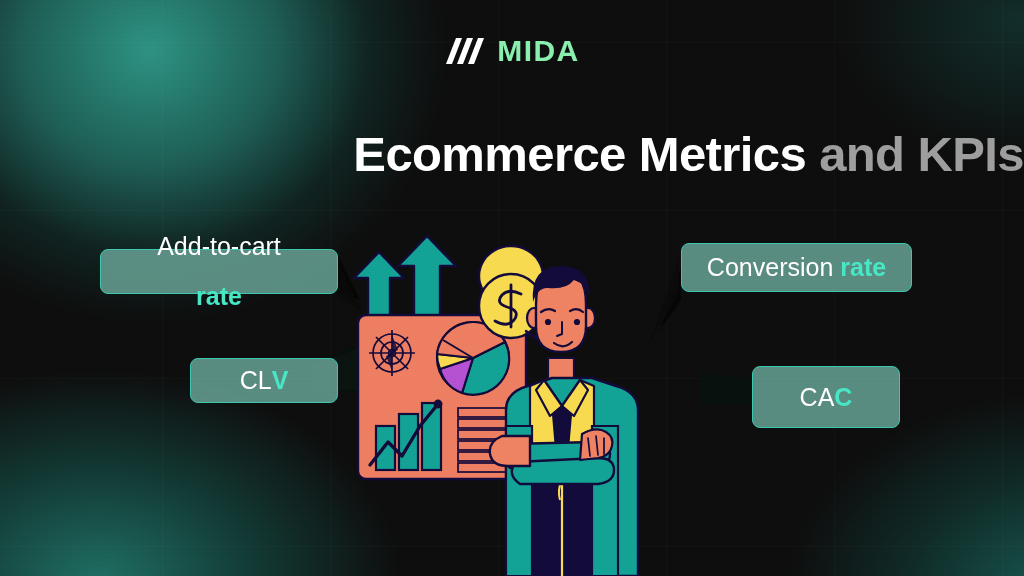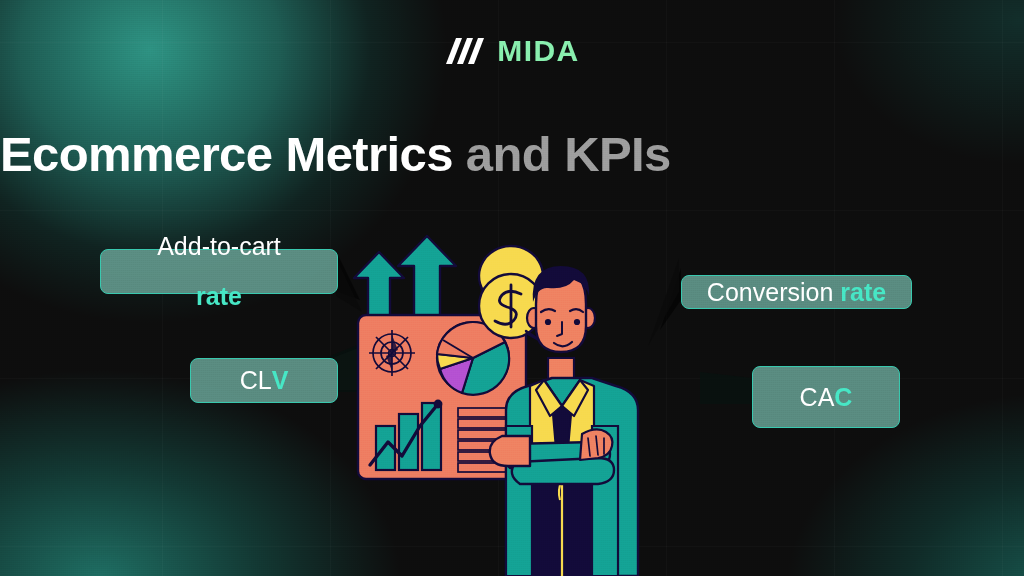--- a/index.html
+++ b/index.html
@@ -67,21 +67,21 @@
     display:flex;justify-content:center;align-items:center;gap:13px;
   }
   #logo .mark{width:40px;height:30px;display:block;}
   #logo .word{
     color:#86efac;font-size:30px;font-weight:bold;
     letter-spacing:1.4px;line-height:1;
   }
 
   
   #headline{
-    position:absolute;left:0;top:128px;width:1024px;text-align:left;
+    position:absolute;left:0;top:128px;width:1024px;text-align:right;
     font-size:49px;font-weight:bold;letter-spacing:-0.6px;line-height:1.1;
   }
   #headline .w{color:#ffffff;}
   #headline .g{color:#9b9b9b;}
 
   
   .wedges{position:absolute;left:0;top:0;width:1024px;height:576px;}
 
   
   .chip{
@@ -91,21 +91,21 @@
     border:1.5px solid #37c7ac;
     border-radius:8px;
     font-size:25px;line-height:1;
     white-space:nowrap;
     box-sizing:border-box;
   }
   .chip .w{color:#ffffff;}
   .chip .t{color:#45e6c4;font-weight:bold;}
   #chip-atc{left:100px;top:249px;width:238px;height:45px;flex-direction:column;}
   #chip-clv{left:162px;top:358px;width:148px;height:45px;margin-left:28px;}
-  #chip-cvr{left:681px;top:243px;width:231px;height:34px;margin-top:32px;}
+  #chip-cvr{left:681px;top:243px;width:231px;height:49px;}
   #chip-cac{left:752px;top:366px;width:148px;height:62px;}
 
   
   #illus{position:absolute;left:330px;top:230px;width:380px;height:346px;}
 </style>
 </head>
 <body>
 
 <div id="stage">
 

